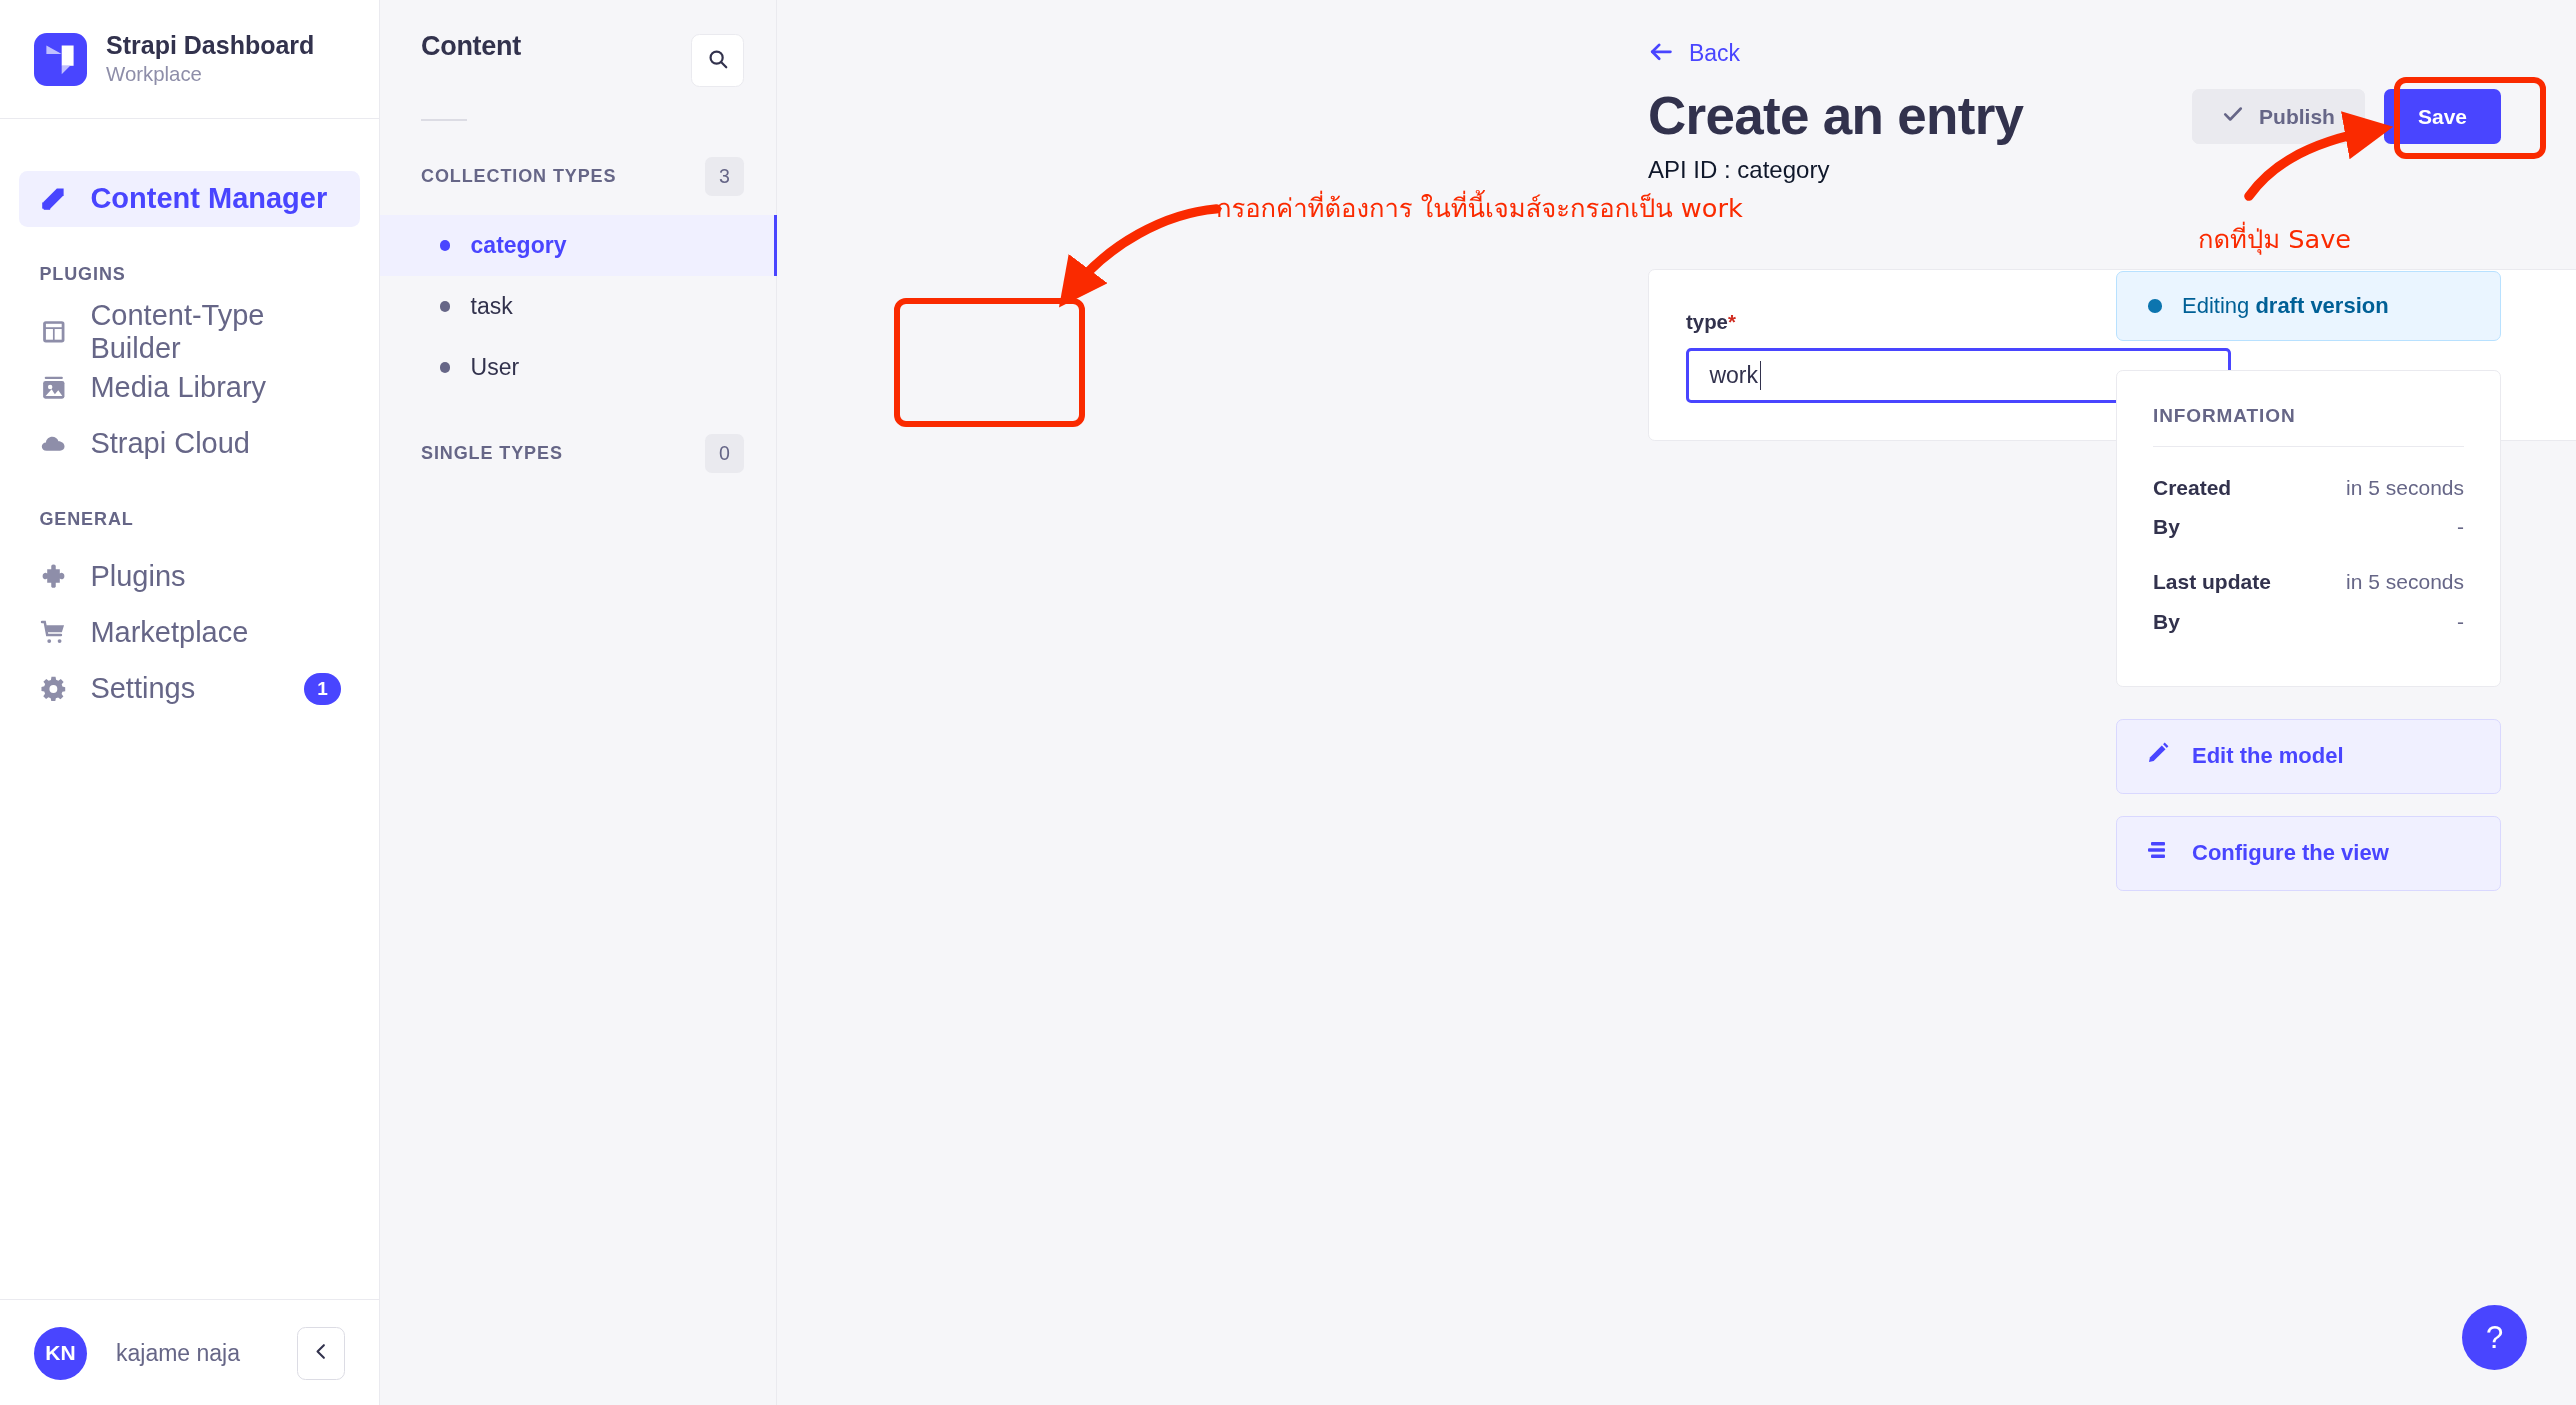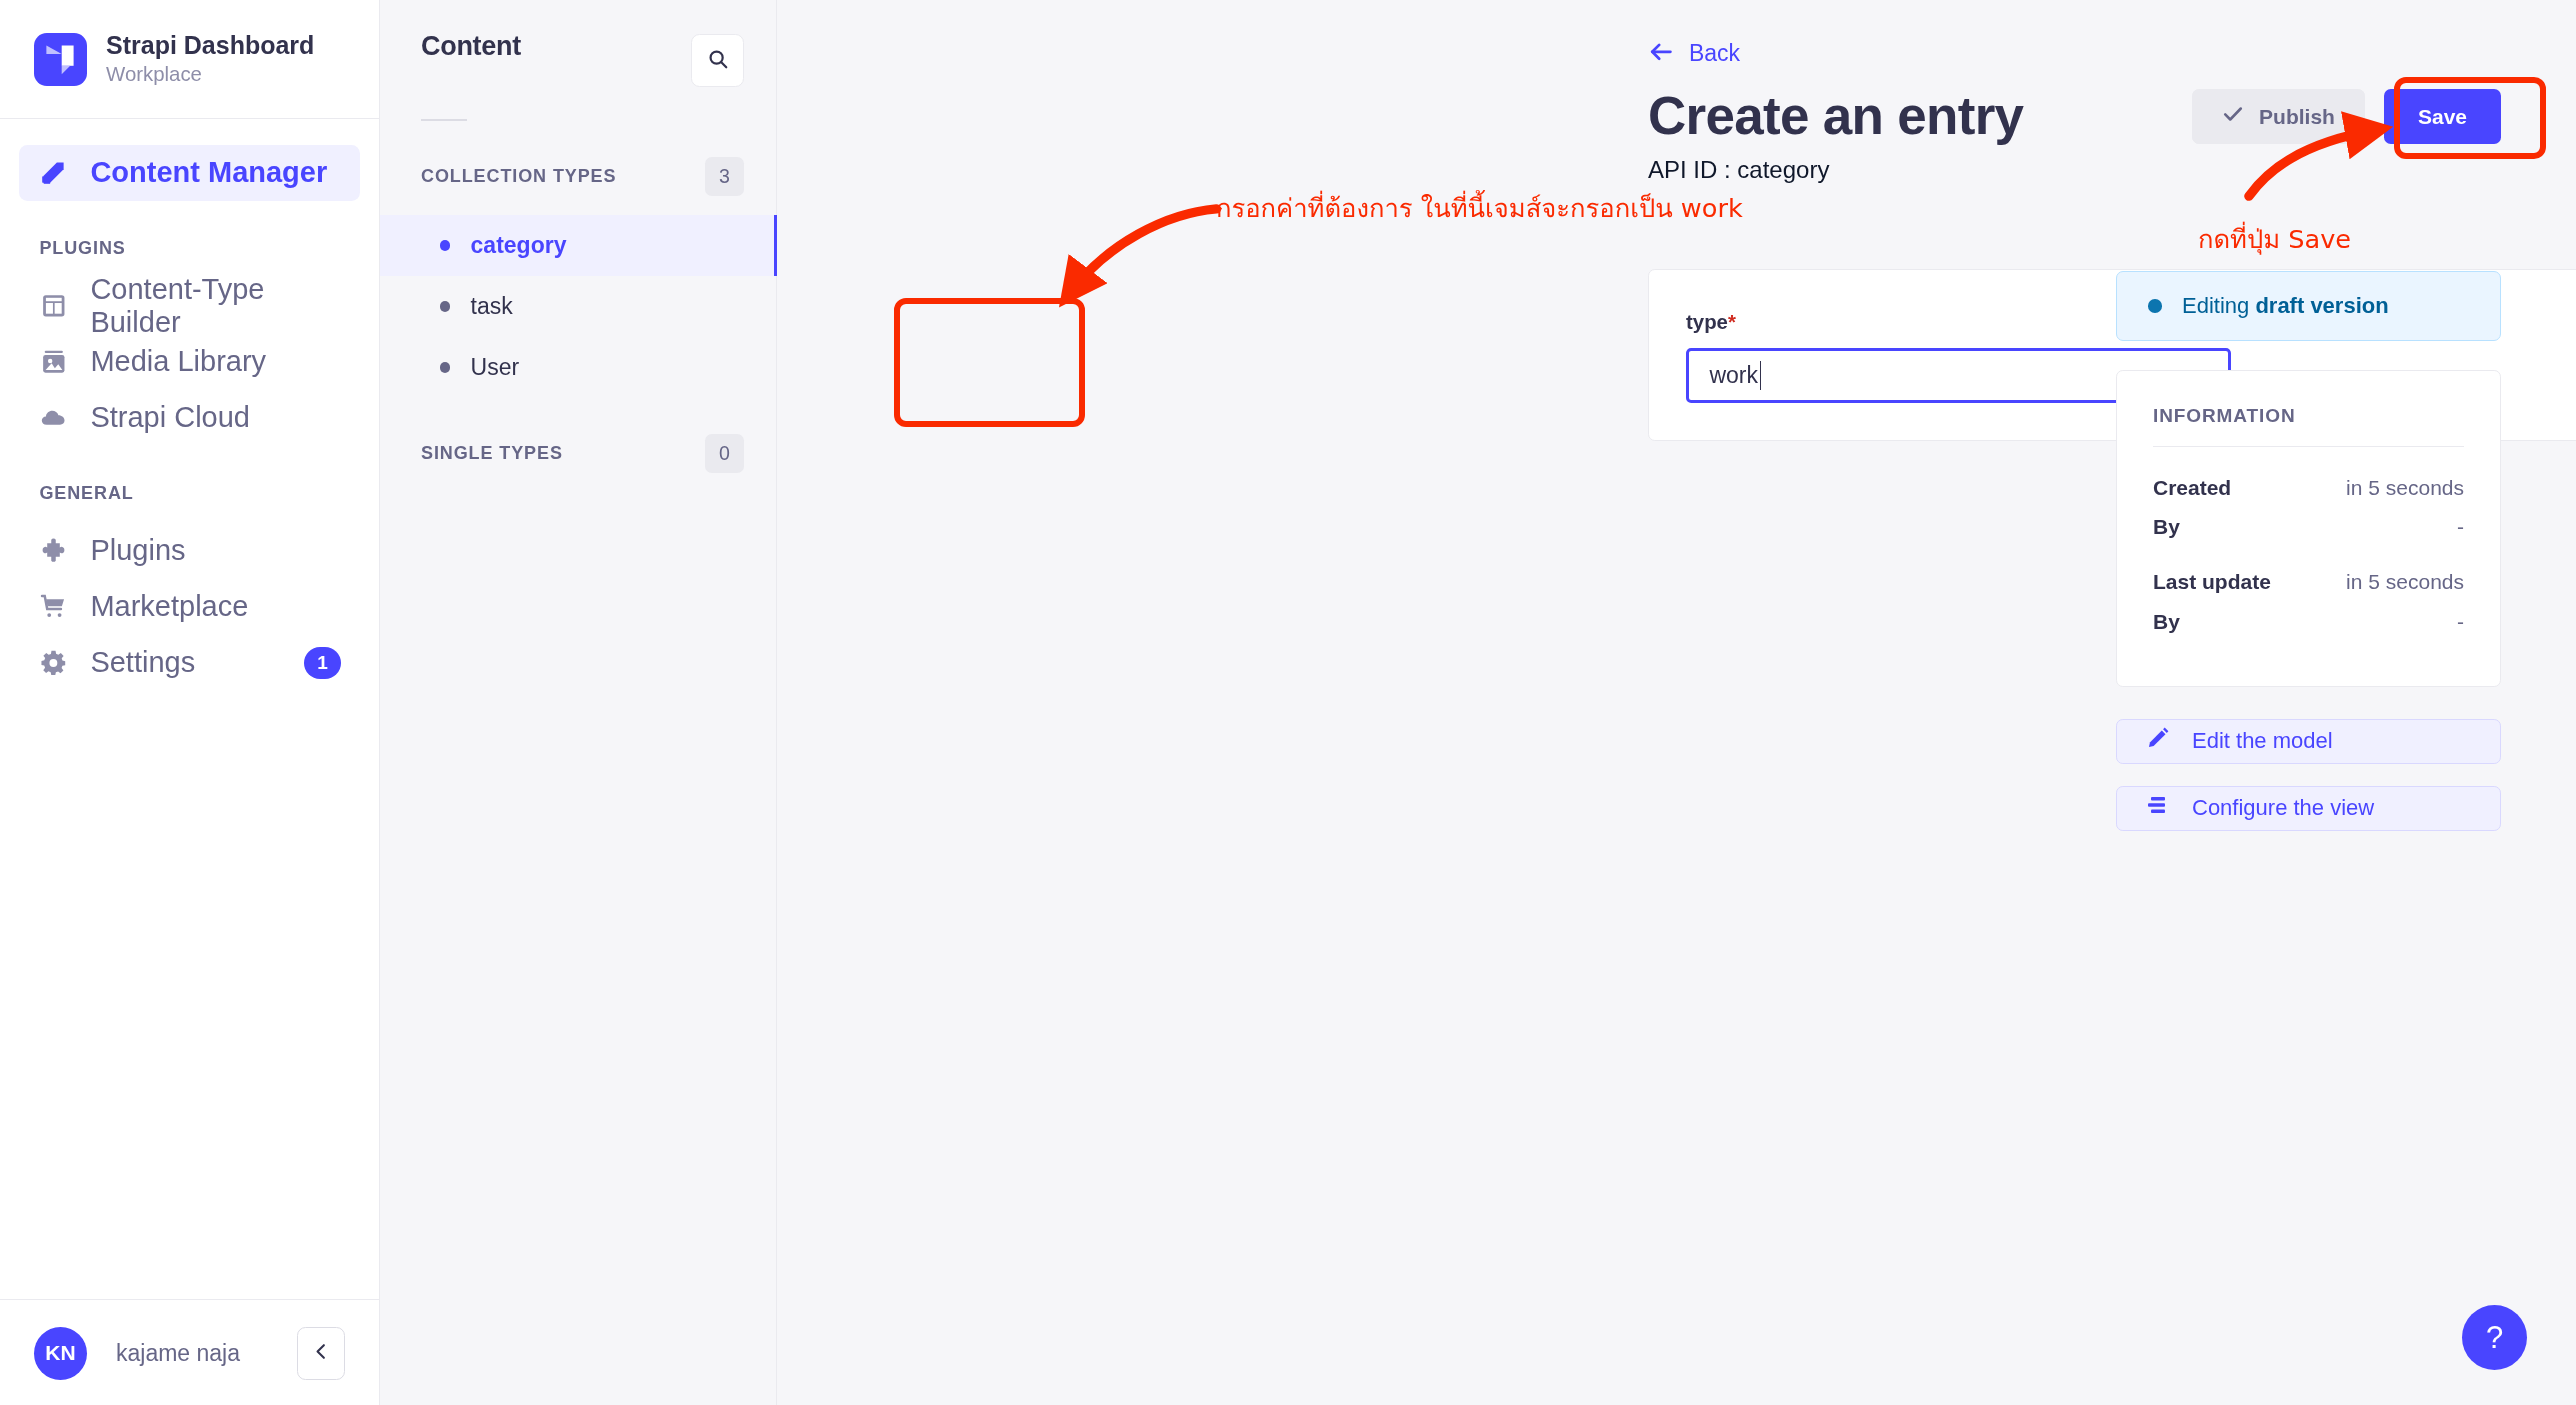--- a/index.html
+++ b/index.html
@@ -17,20 +17,21 @@
   }
 
   
   #leftnav {
     width: 380px; height: 1406px;
     background: #ffffff;
     border-right: 1.7px solid #eaeaef;
     display: flex; flex-direction: column;
     flex: 0 0 380px;
     position: relative;
+    gap: 26px;
   }
   .brand {
     height: 119px;
     display: flex; align-items: center;
     padding: 0 34px;
     gap: 19px;
     border-bottom: 1.7px solid #eaeaef;
   }
   .brand-logo {
     width: 53px; height: 53px;
@@ -239,25 +240,25 @@
   }
   .info-row {
     display: flex; align-items: center; justify-content: space-between;
     margin-bottom: 15.3px;
   }
   .info-row.gap { margin-bottom: 31px; }
   .info-key { font-size: 21px; font-weight: bold; color: #32324d; }
   .info-val { font-size: 21px; color: #666687; }
   .rail-btn {
     margin-top: 22px;
-    height: 45px;
+    height: 75px;
     background: #f0f0ff; border: 1.7px solid #d9d8ff; border-radius: 6.8px;
     display: flex; align-items: center; gap: 22px;
     padding: 0 29px;
-    font-size: 22px; font-weight: normal; color: #4945ff;
+    font-size: 22px; font-weight: bold; color: #4945ff;
     cursor: pointer;
   }
 
   .help-btn {
     position: absolute; right: 49px; bottom: 36px;
     width: 65px; height: 65px; border-radius: 50%;
     background: #4945ff; color: #fff;
     font-size: 31px;
     display: flex; align-items: center; justify-content: center;
     cursor: pointer;

